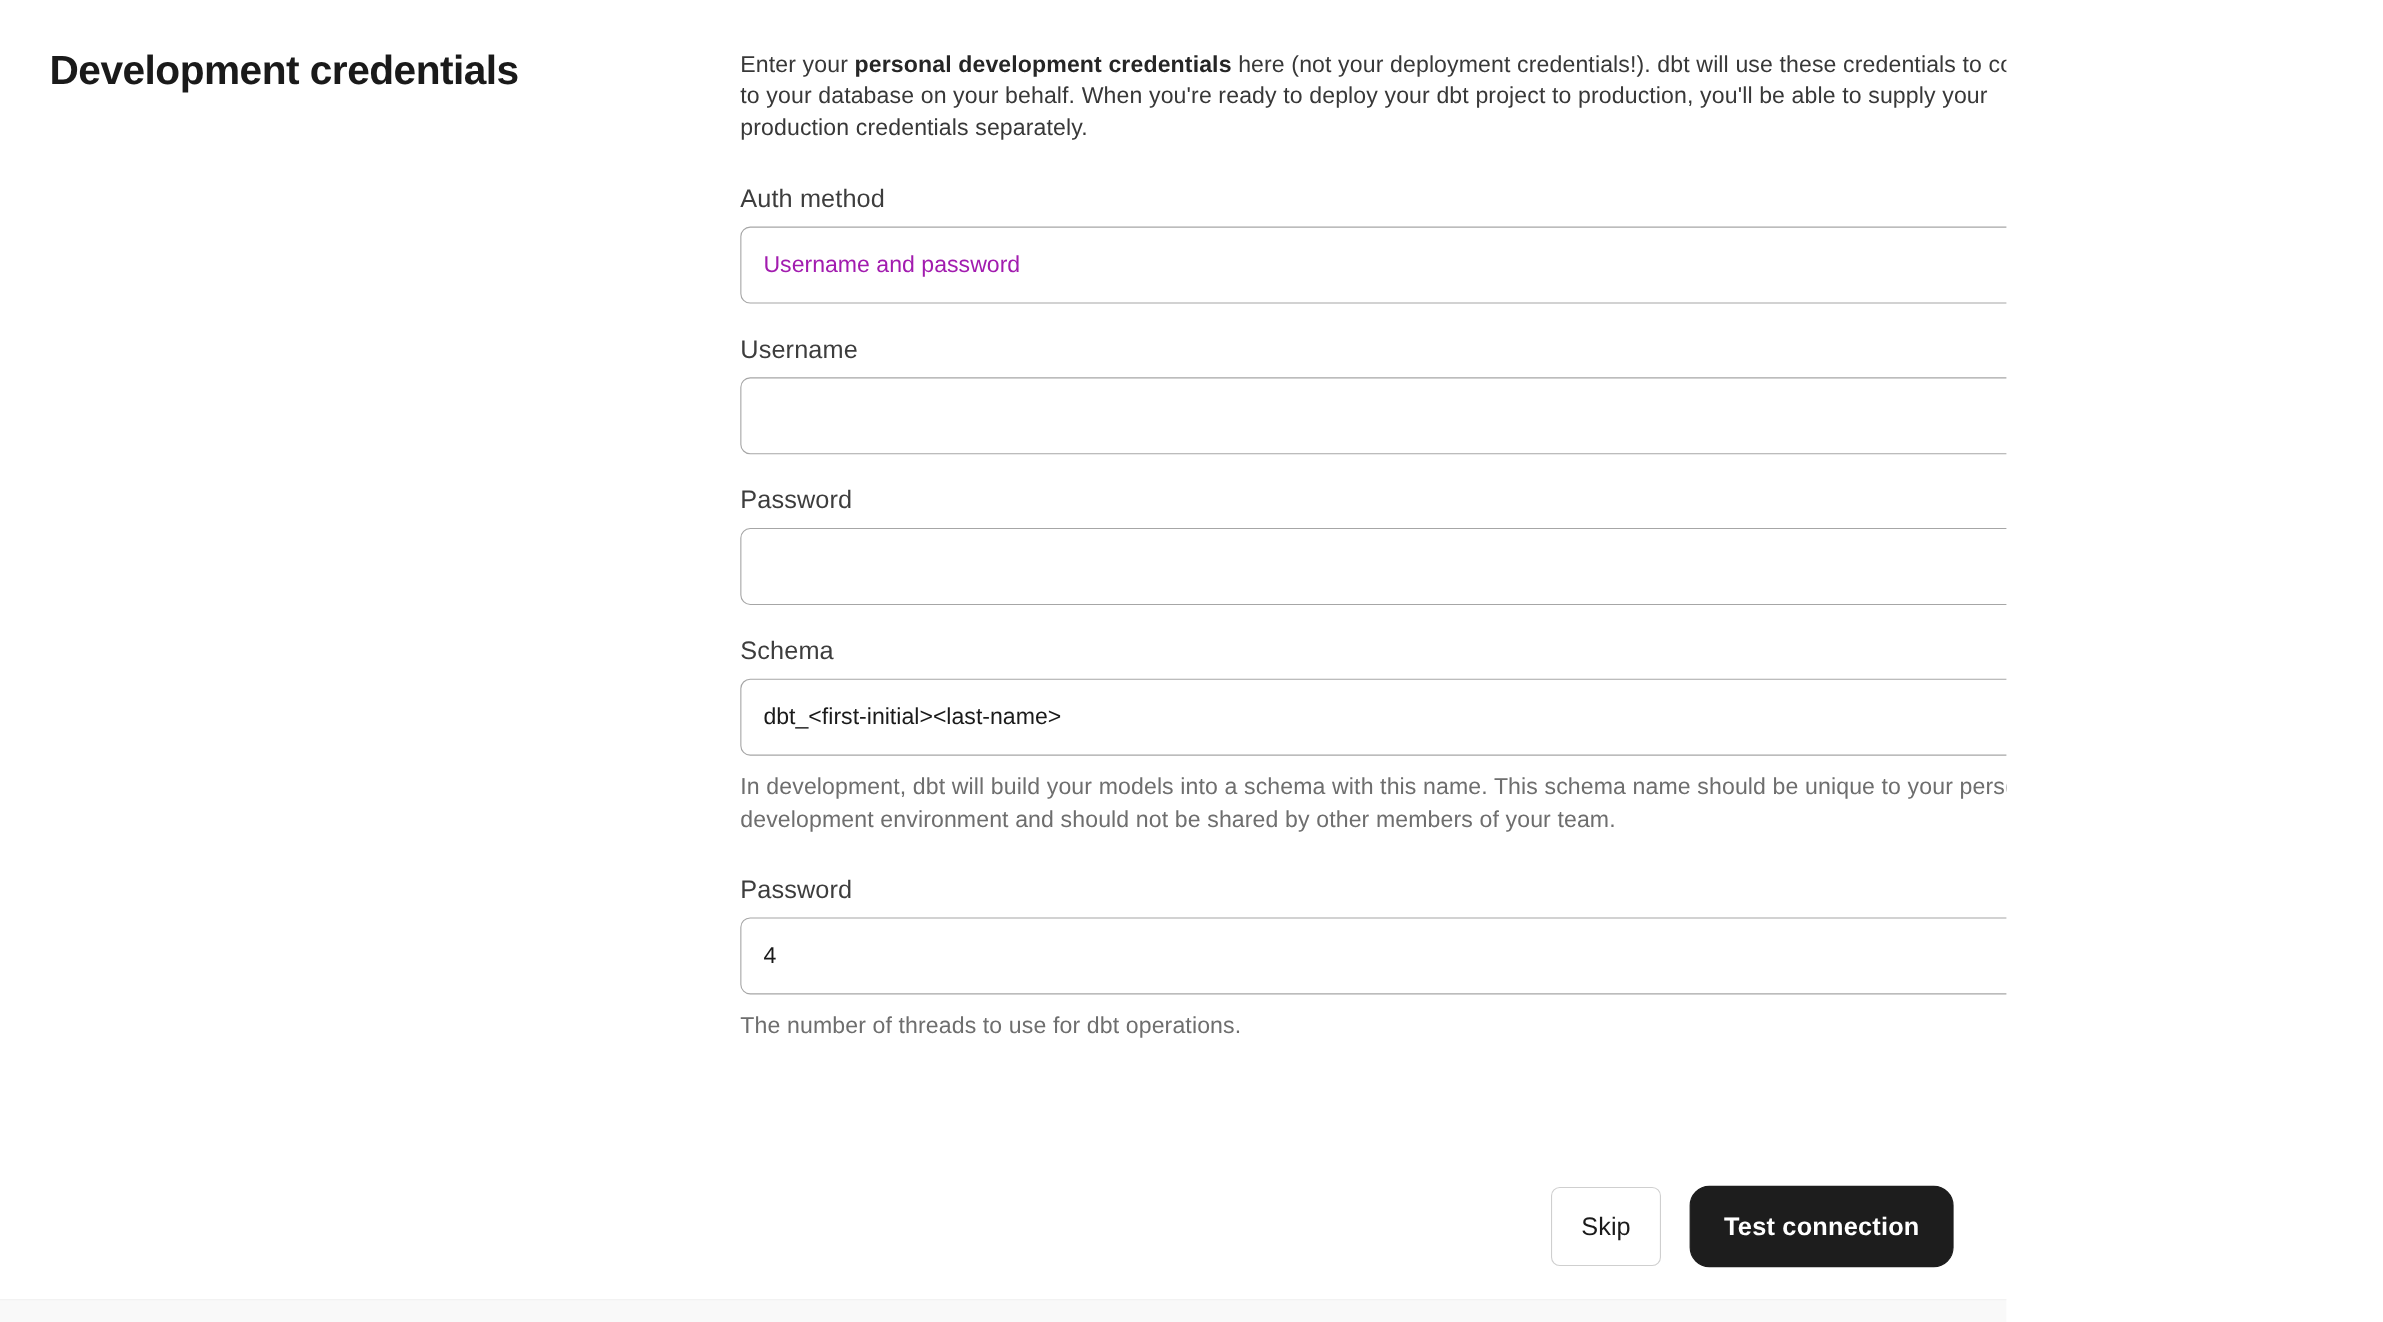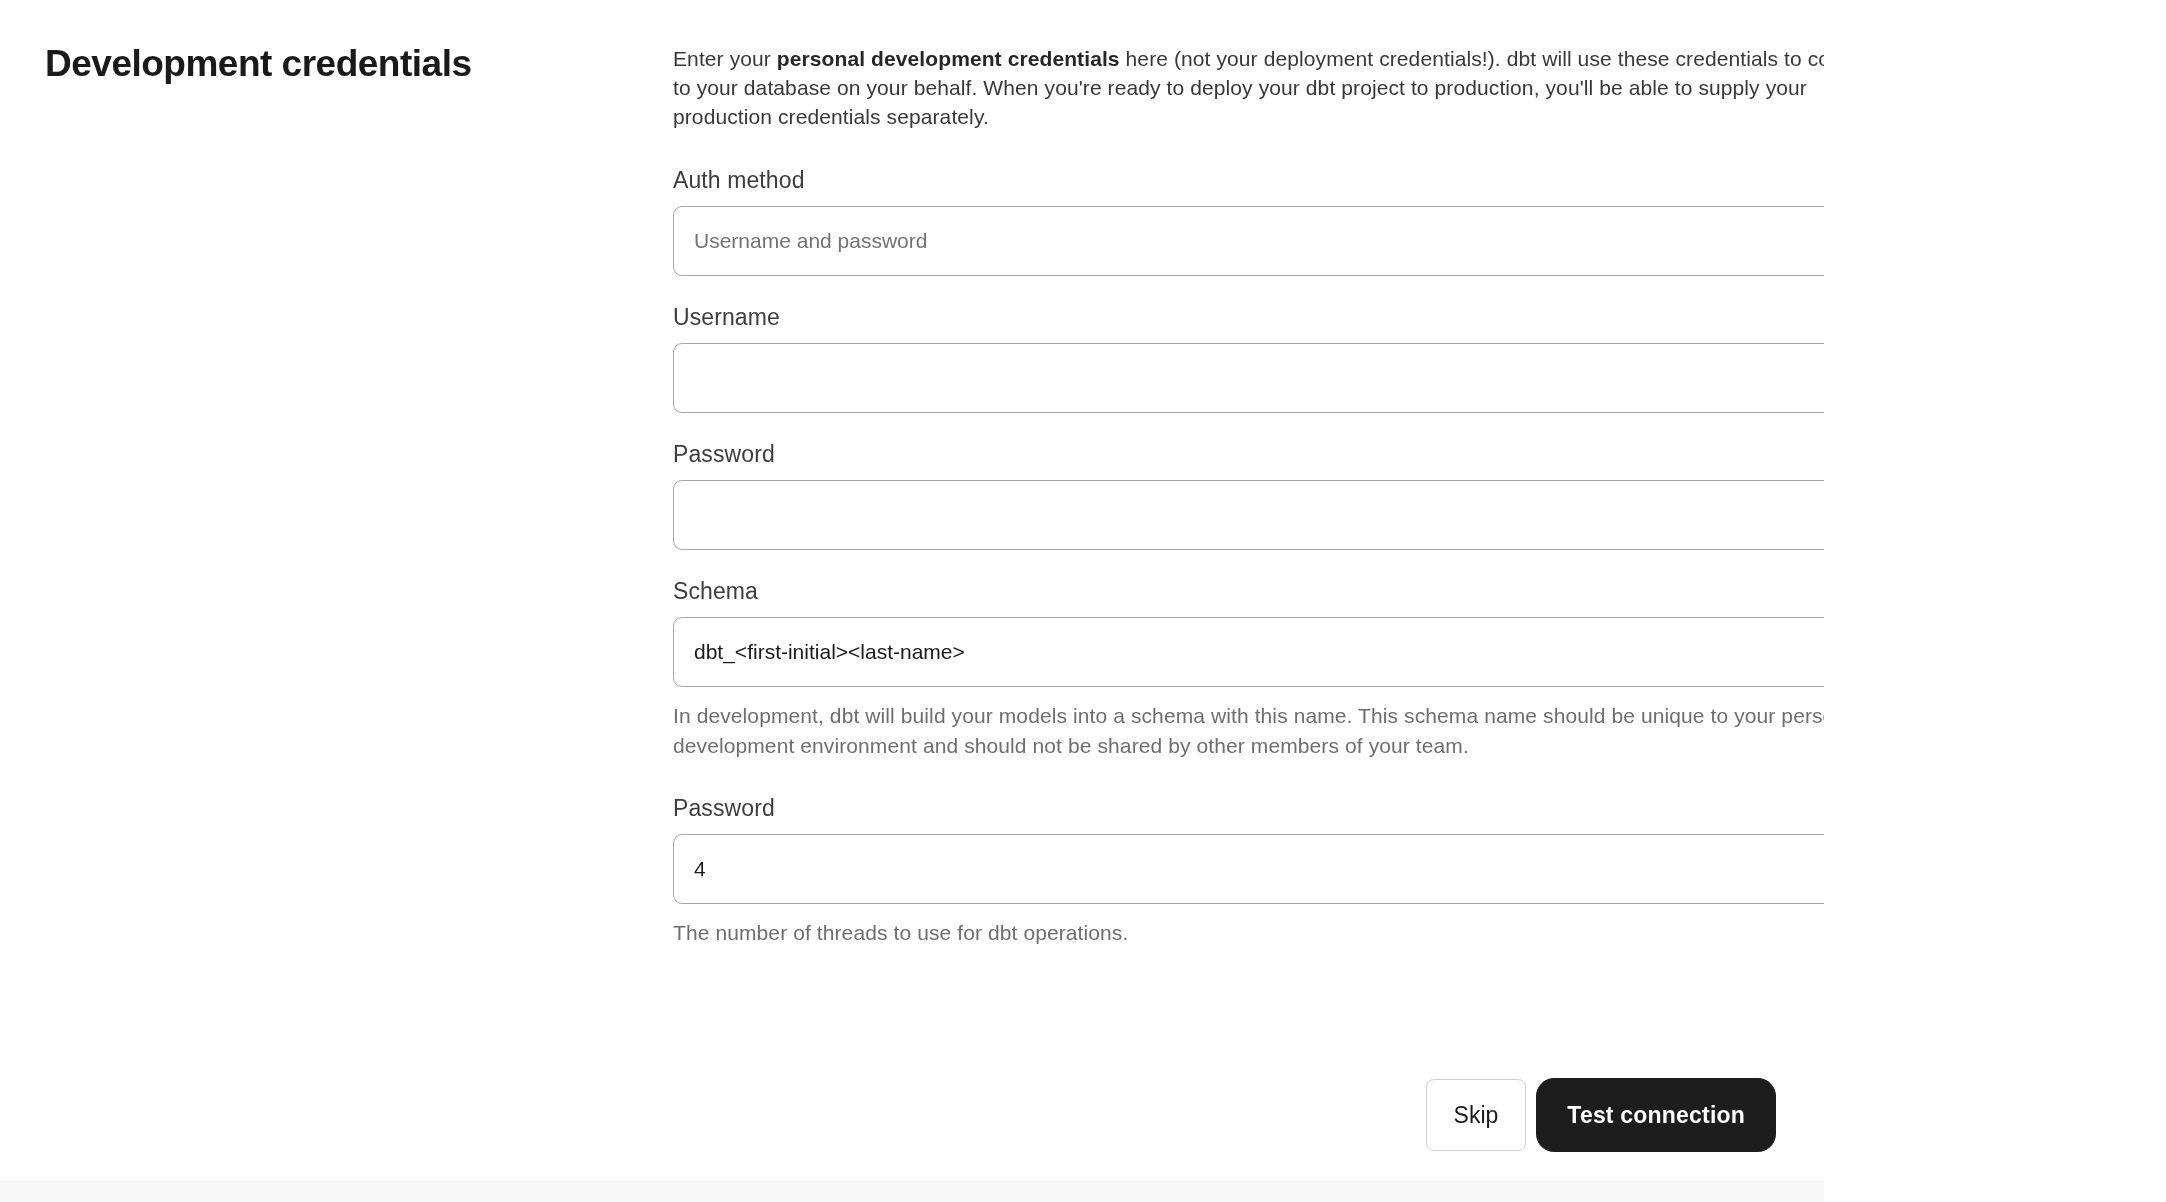--- a/index.html
+++ b/index.html
@@ -75,41 +75,41 @@
   }
 
   .select-control {
     display: flex;
     align-items: center;
     justify-content: space-between;
     cursor: pointer;
     user-select: none;
   }
 
-  .select-value { color: #737373; }
+  .select-value { color: #a21caf; }
 
   .chevron { width: 20px; height: 20px; flex: 0 0 20px; margin-right: 6px; }
 
   .help-text {
     font-size: 21px;
     line-height: 30px;
     color: #6e6e6e;
     margin-top: 14px;
     letter-spacing: 0.1px;
   }
 
   .field-schema { margin-bottom: 34px; }
 
   .actions {
     position: absolute;
     top: 1078px;
     right: 48px;
     display: flex;
     align-items: center;
-    gap: 10px;
+    gap: 26px;
   }
 
   .btn {
     font-family: "Liberation Sans", sans-serif;
     font-size: 23px;
     border-radius: 8px;
     cursor: pointer;
     display: inline-flex;
     align-items: center;
     justify-content: center;

